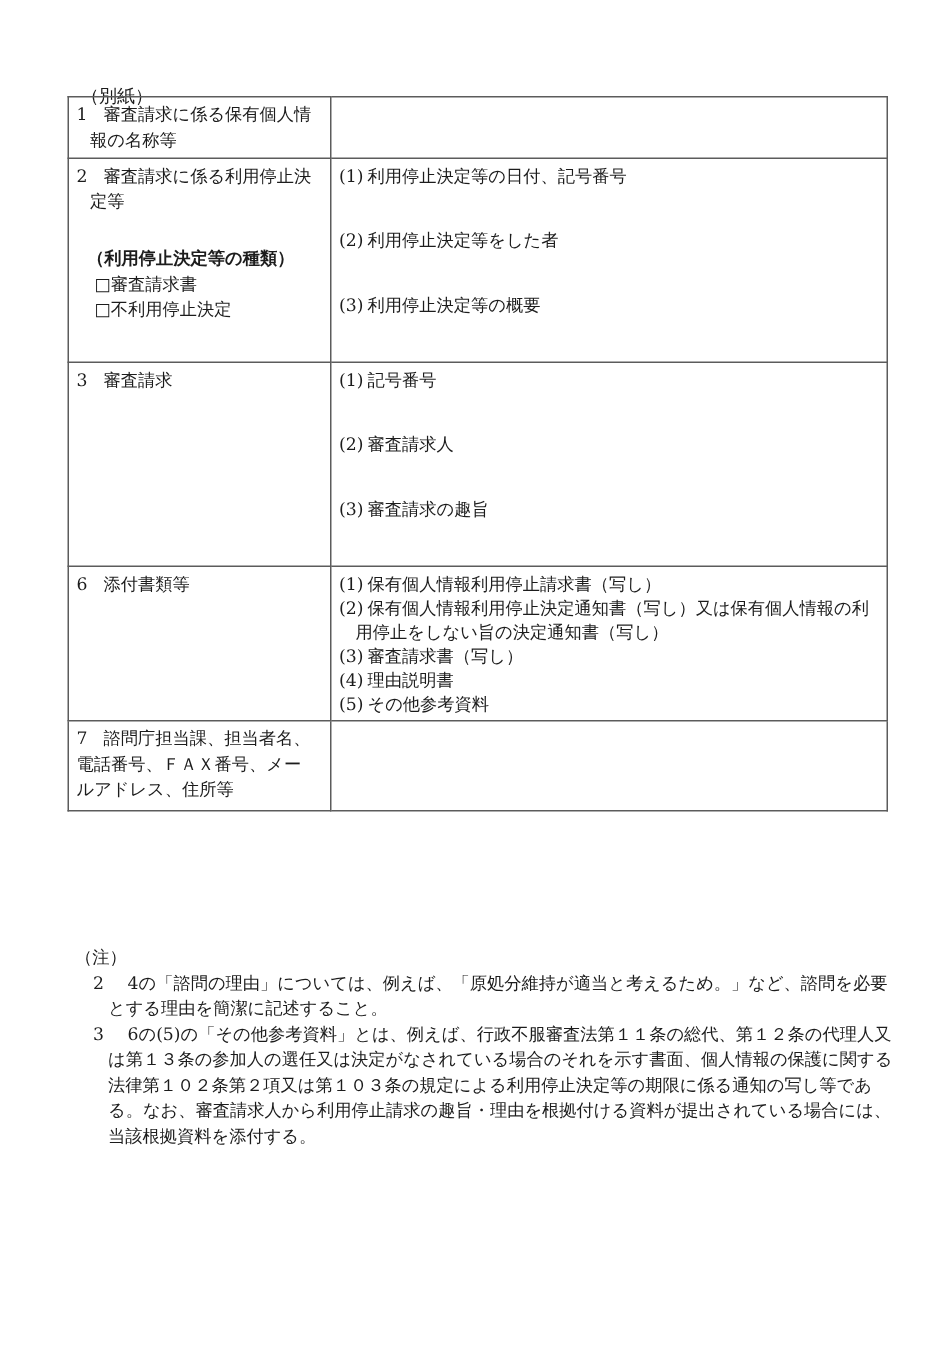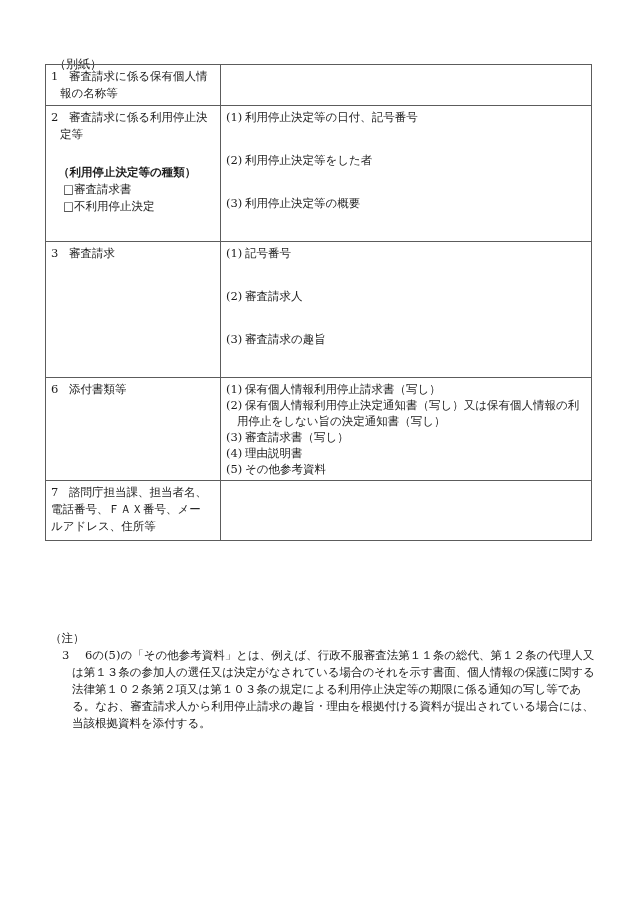--- a/index.html
+++ b/index.html
@@ -151,17 +151,20 @@
         </div>
       </td>
       <td class="rcell"></td>
     </tr>
   </tbody>
     </table>
 
   <div class="notes">
     <div>（注）</div>
     <div class="note">
+      <span class="nnum">2</span><span>4の「諮問の理由」については、例えば、「原処分維持が適当と考えるため。」など、諮問を必要とする理由を簡潔に記述すること。</span>
+    </div>
+    <div class="note">
       <span class="nnum">3</span><span>6の(5)の「その他参考資料」とは、例えば、行政不服審査法第１１条の総代、第１２条の代理人又は第１３条の参加人の選任又は決定がなされている場合のそれを示す書面、個人情報の保護に関する法律第１０２条第２項又は第１０３条の規定による利用停止決定等の期限に係る通知の写し等である。なお、審査請求人から利用停止請求の趣旨・理由を根拠付ける資料が提出されている場合には、当該根拠資料を添付する。</span>
     </div>
   </div>
 
 </div>
 
 </body></html>

